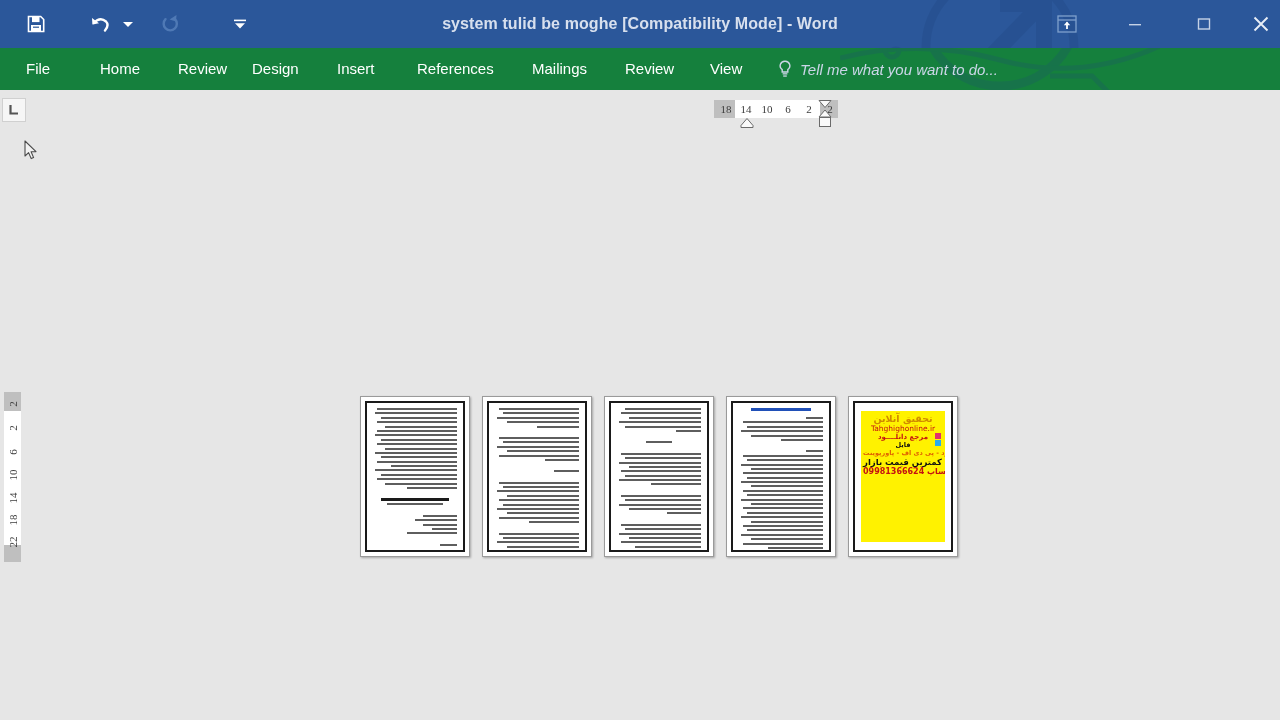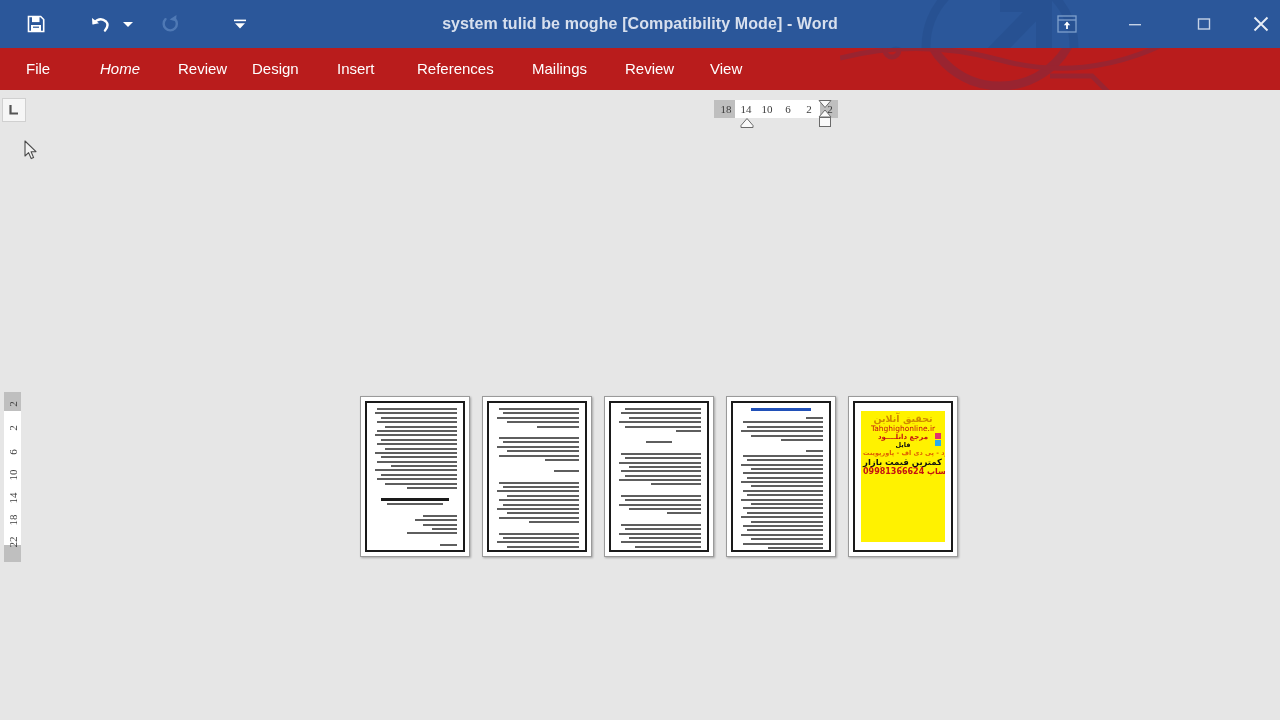--- a/index.html
+++ b/index.html
@@ -39,32 +39,32 @@
   .wbtn { position:absolute; top:0; height:48px; width:62px;
           display:flex; align-items:center; justify-content:center; }
   #btn-ribbon-opts { left:1036px; }
   #btn-minimize    { left:1104px; }
   #btn-maximize    { left:1173px; }
   #btn-close       { left:1241px; width:39px; }
 
   
   #ribbon-tabs {
     position:absolute; left:0; top:48px; width:1280px; height:42px;
-    background:#b91c1c; overflow:hidden;
+    background:#15803d; overflow:hidden;
   }
   #tabs-art { position:absolute; right:120px; top:-140px; width:320px; height:200px;
               opacity:.20; pointer-events:none; }
   #tabs-art svg{ width:100%; height:100%; display:block; }
 
   .tab {
     position:absolute; top:0; height:42px; line-height:42px;
     color:#FFFFFF; font-size:15px; white-space:nowrap; cursor:default;
   }
   #tab-file      { left:26px; }
-  #tab-home      { left:100px;font-style:italic; }
+  #tab-home      { left:100px; }
   #tab-insert    { left:178px; }
   #tab-design    { left:252px; }
   #tab-layout    { left:337px; }
   #tab-references{ left:417px; }
   #tab-mailings  { left:532px; }
   #tab-review    { left:625px; }
   #tab-view      { left:710px; }
 
   #tellme {
     position:absolute; left:778px; top:0; height:42px;
@@ -269,20 +269,28 @@
   <div class="tab" id="tab-file">File</div>
   <div class="tab" id="tab-home">Home</div>
   <div class="tab" id="tab-insert">Review</div>
   <div class="tab" id="tab-design">Design</div>
   <div class="tab" id="tab-layout">Insert</div>
   <div class="tab" id="tab-references">References</div>
   <div class="tab" id="tab-mailings">Mailings</div>
   <div class="tab" id="tab-review">Review</div>
   <div class="tab" id="tab-view">View</div>
 
+  <div id="tellme">
+    <svg width="14" height="20" viewBox="0 0 14 20">
+      <path d="M7 2.2 A4.6 4.6 0 0 0 4.2 10.6 L4.2 13 L9.8 13 L9.8 10.6 A4.6 4.6 0 0 0 7 2.2 Z" fill="none" stroke="#CBD6E8" stroke-width="1.4"></path>
+      <rect x="4.6" y="14.2" width="4.8" height="1.3" fill="#CBD6E8"></rect>
+      <rect x="5.2" y="16.4" width="3.6" height="1.3" fill="#CBD6E8"></rect>
+    </svg>
+    <span class="tm-text">Tell me what you want to do...</span>
+  </div>
 
 </div>
 
 <div id="workspace"></div>
 
 <div id="tab-selector">
   <svg width="12" height="12" viewBox="0 0 12 12">
     <path d="M2.5 1 L2.5 9.5 L10 9.5" fill="none" stroke="#555555" stroke-width="2.2"></path>
   </svg>
 </div>

